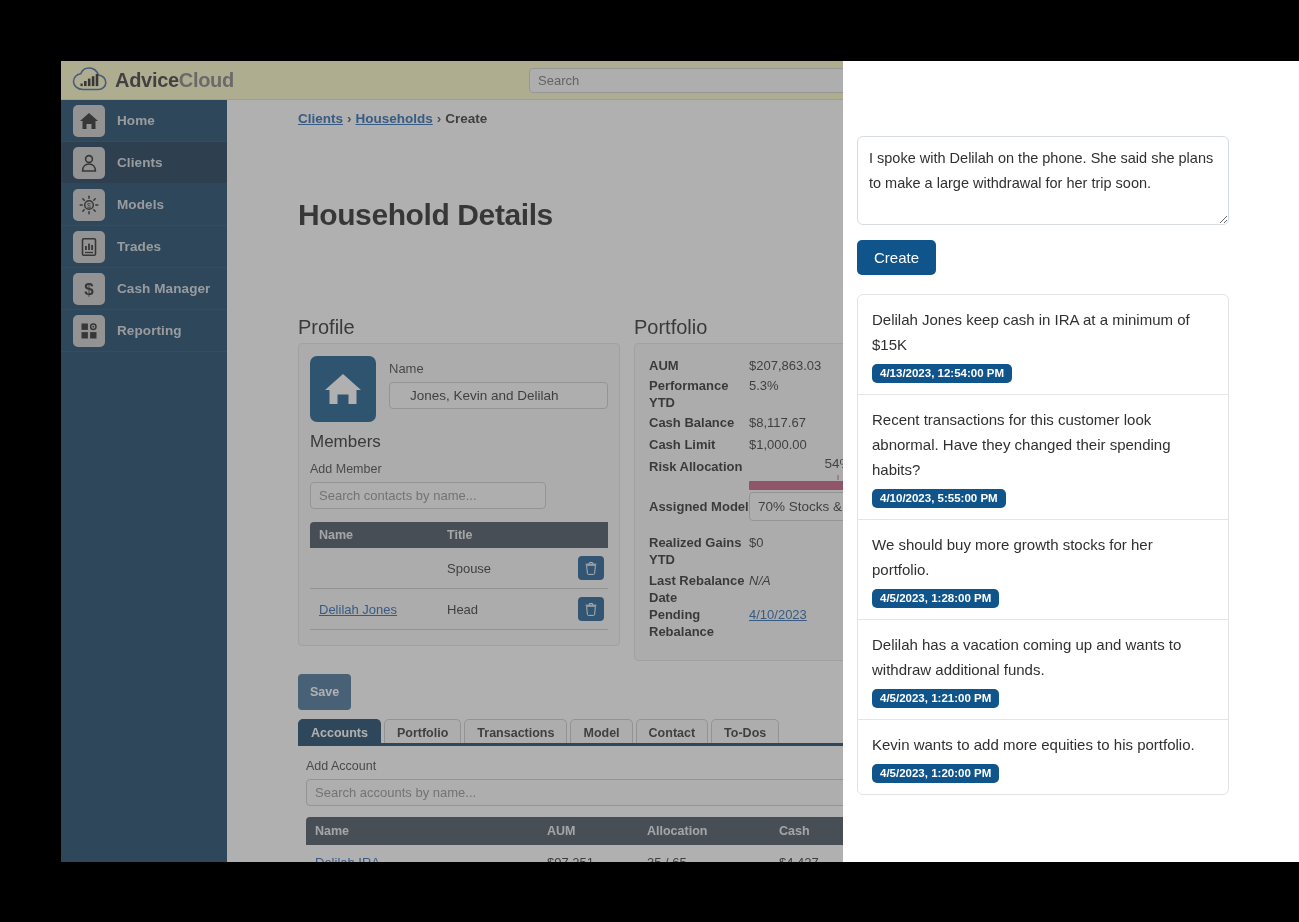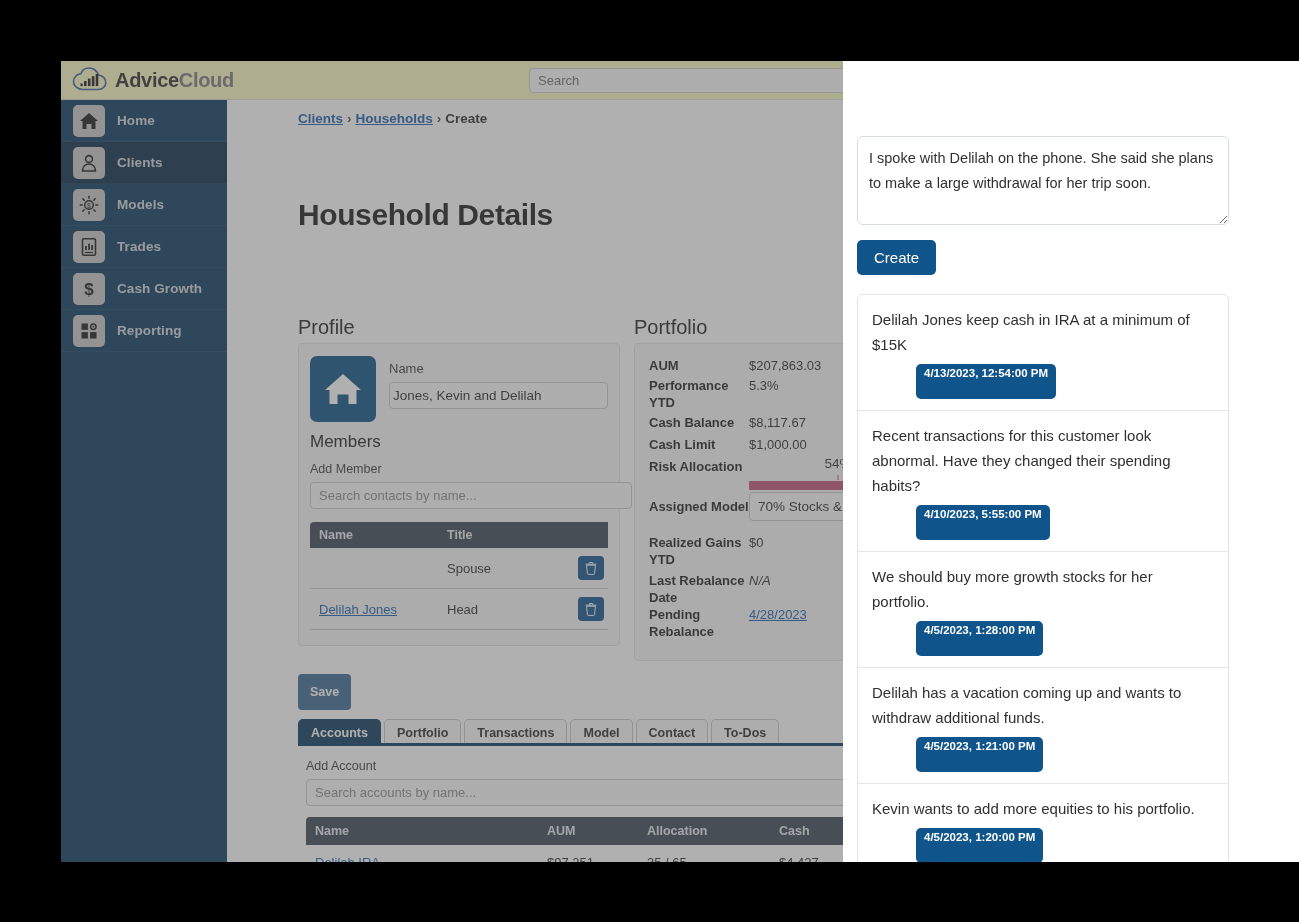--- a/index.html
+++ b/index.html
@@ -133,34 +133,34 @@
   }
   #name-label {
     position: absolute; left: 90px; top: 17px;
     font-size: 13px; color: #3c3c3c;
   }
   #name-field {
     position: absolute; left: 90px; top: 38px;
     width: 219px; height: 27px;
     border: 1px solid #cbcbcb; border-radius: 4px;
     background: #fbfbfb; font-size: 13.5px; color: #2b2b2b;
-    padding: 0 3px;
+    padding: 0 20px;
     font-family: "Liberation Sans", sans-serif;
   }
   #members-title {
     position: absolute; left: 11px; top: 88px;
     font-size: 17px; font-weight: 500; color: #202020;
   }
   #add-member-label {
     position: absolute; left: 11px; top: 118px;
     font-size: 12.5px; color: #3c3c3c;
   }
   #member-search {
     position: absolute; left: 11px; top: 138px;
-    width: 322px; height: 27px;
+    width: 236px; height: 27px;
     border: 1px solid #cbcbcb; border-radius: 4px;
     background: #fbfbfb;
     font-size: 13px; color: #2b2b2b; padding: 0 8px;
     font-family: "Liberation Sans", sans-serif;
   }
   #member-search::placeholder { color: #8d8d8d; }
 
   #members-table {
     position: absolute; left: 11px; top: 178px;
     width: 298px;
@@ -387,21 +387,21 @@
     cursor: pointer;
   }
   .note-item:last-child { border-bottom: none; }
   .note-text {
     font-size: 15px; line-height: 25px; color: #303030;
   }
   .note-date {
     display: inline-block; margin-top: 7px;
     background: #10548c; color: #fff;
     font-size: 11.5px; font-weight: 700;
-    padding: 3px 8px 20px; border-radius: 5px; margin-left: 44px;
+    padding: 3px 8px 4px; border-radius: 5px;
   }
 </style>
 </head>
 <body>
 
 <div id="app-window">
 
   <div id="topbar">
     <div id="logo-wrap">
       <svg id="logo-mark" viewBox="0 0 46 28">
@@ -470,21 +470,21 @@
       </span>
       <span class="nav-label">Trades</span>
     </div>
 
     <div class="nav-item">
       <span class="nav-ico">
         <svg width="20" height="20" viewBox="0 0 20 20">
             <text x="10" y="16" font-size="17" font-weight="bold" text-anchor="middle" fill="#1b1b1b" font-family="Liberation Sans, sans-serif">$</text>
           </svg>
       </span>
-      <span class="nav-label">Cash Growth</span>
+      <span class="nav-label">Cash Manager</span>
     </div>
 
     <div class="nav-item">
       <span class="nav-ico">
         <svg width="20" height="20" viewBox="0 0 20 20">
           <rect x="2.5" y="2.5" width="6.4" height="6.4" fill="#1b1b1b"></rect>
           <rect x="2.5" y="11.1" width="6.4" height="6.4" fill="#1b1b1b"></rect>
           <rect x="11.1" y="11.1" width="6.4" height="6.4" fill="#1b1b1b"></rect>
           <circle cx="14.3" cy="5.7" r="2.7" fill="none" stroke="#1b1b1b" stroke-width="1.5"></circle>
           <circle cx="14.3" cy="5.7" r="0.9" fill="#1b1b1b"></circle>
@@ -592,21 +592,21 @@
       <div id="assigned-model-label">Assigned Model</div>
       <input id="assigned-model-select" type="text" value="70% Stocks &amp; 30% Bonds (Moderate)" style="">
 
       <div class="pf-row" style="top:190px">Realized Gains YTD</div>
       <div class="pf-val" style="top:190px">$0</div>
 
       <div class="pf-row" style="top:228px">Last Rebalance Date</div>
       <div class="pf-val italic" style="top:228px">N/A</div>
 
       <div class="pf-row" style="top:262px">Pending Rebalance</div>
-      <div class="pf-val" style="top:262px"><a href="#">4/28/2023</a></div>
+      <div class="pf-val" style="top:262px"><a href="#">4/10/2023</a></div>
     </div>
 
     <button id="save-btn">Save</button>
 
     <div id="tabs">
       <div class="tab active">Accounts</div>
       <div class="tab">Portfolio</div>
       <div class="tab">Transactions</div>
       <div class="tab">Model</div>
       <div class="tab">Contact</div>

